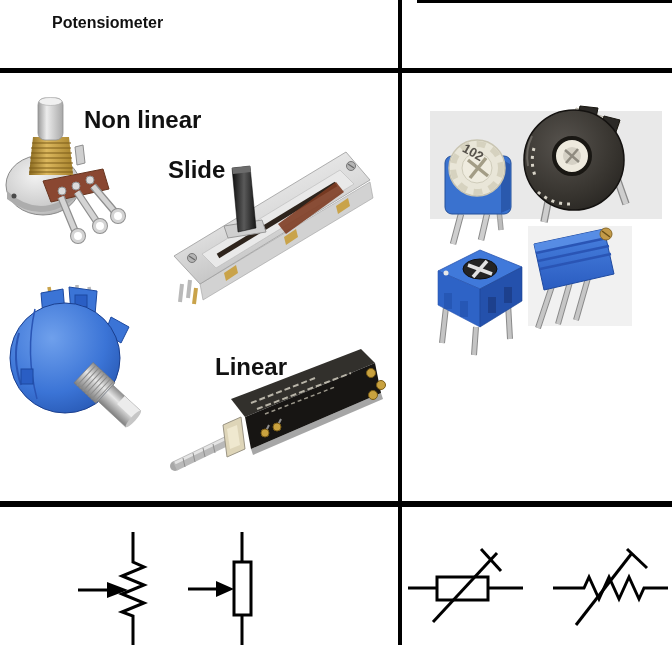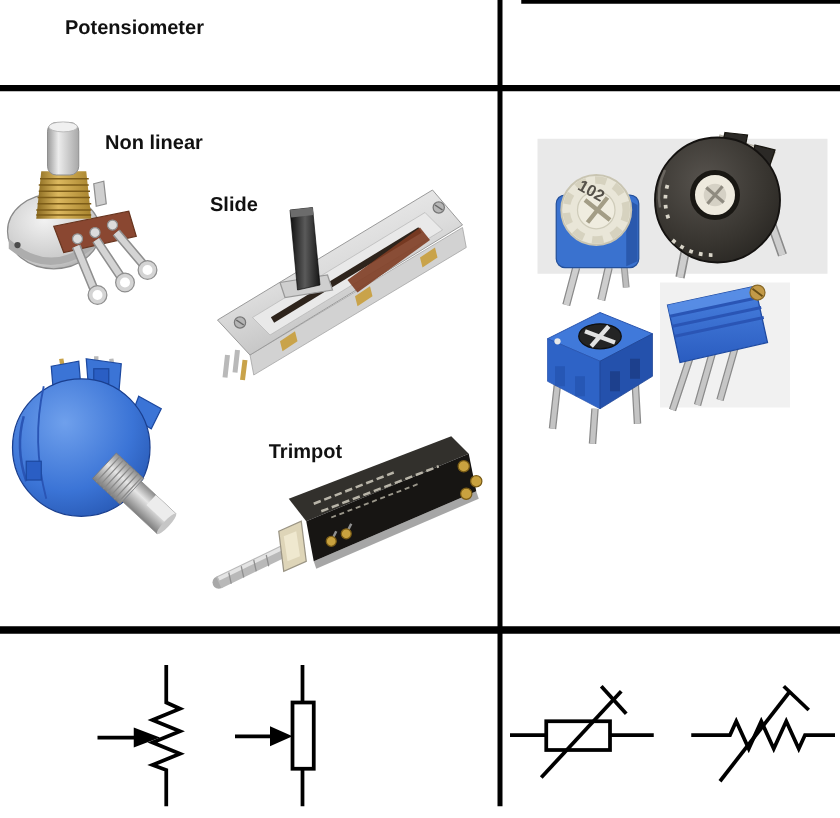--- a/index.html
+++ b/index.html
@@ -1,20 +1,20 @@
 <!DOCTYPE html>
 <html style="--background: #ffffff; --line-black: #000000; --text-black: #111111; --photo-bg-gray: #e9e9e9; --trimpot-blue: #3a72cf; --trimpot-body-dark: #33302c; --rotor-cream: #e9e6d8; --brass-gold: #c8a24b; --pot-wafer-brown: #8a4731; --metal-silver: #c4c4c4;"><head>
 <meta charset="utf-8">
 <style>
   html,body{margin:0;padding:0;background:#fff;}
   #screen{position:relative;width:672px;height:654px;background:var(--background,#fff);
           font-family:"Liberation Sans",sans-serif;overflow:hidden;}
   .line{position:absolute;background:var(--line-black,#000);}
   .hdr{position:absolute;font-weight:bold;font-size:16px;color:var(--text-black,#111);white-space:nowrap;}
-  .lbl{position:absolute;font-weight:bold;font-size:16px;color:var(--text-black,#111);white-space:nowrap;}
+  .lbl{position:absolute;font-weight:bold;font-size:24px;color:var(--text-black,#111);white-space:nowrap;}
   .photo-bg{position:absolute;background:var(--photo-bg-gray,#e9e9e9);}
   .photo-bg2{position:absolute;background:#f1f1f1;}
   svg{position:absolute;display:block;}
   .sym path,.sym line,.sym polyline,.sym rect{stroke:#000;stroke-width:3;fill:none;}
   .sym polygon{fill:#000;stroke:none;}
 </style>
 </head>
 <body>
 
 <div id="screen">
@@ -24,21 +24,21 @@
 
   <div class="line" style="left:398px;top:0;width:4px;height:645px;"></div>
   <div class="line" style="left:0;top:68px;width:672px;height:5px;"></div>
   <div class="line" style="left:0;top:501px;width:672px;height:6px;"></div>
   <div class="line" style="left:417px;top:0;width:255px;height:3px;"></div>
 
   <div class="hdr" style="left:52px;top:14px;">Potensiometer</div>
 
   <div class="lbl" style="left:84px;top:106px;">Non linear</div>
   <div class="lbl" style="left:168px;top:156px;">Slide</div>
-  <div class="lbl" style="left:215px;top:353px;">Trimpot</div>
+  <div class="lbl" style="left:215px;top:353px;">Linear</div>
 
   <svg style="left:5px;top:95px;" width="150" height="150" viewBox="0 0 150 150">
     <defs>
       <linearGradient id="gsh" x1="0" y1="0" x2="1" y2="0">
           <stop offset="0" stop-color="#9a9a9a"></stop>
           <stop offset=".35" stop-color="#ececec"></stop>
           <stop offset="1" stop-color="#a8a8a8"></stop>
         </linearGradient>
       <linearGradient id="gbr" x1="0" y1="0" x2="1" y2="0">
           <stop offset="0" stop-color="#8a6a20"></stop>

